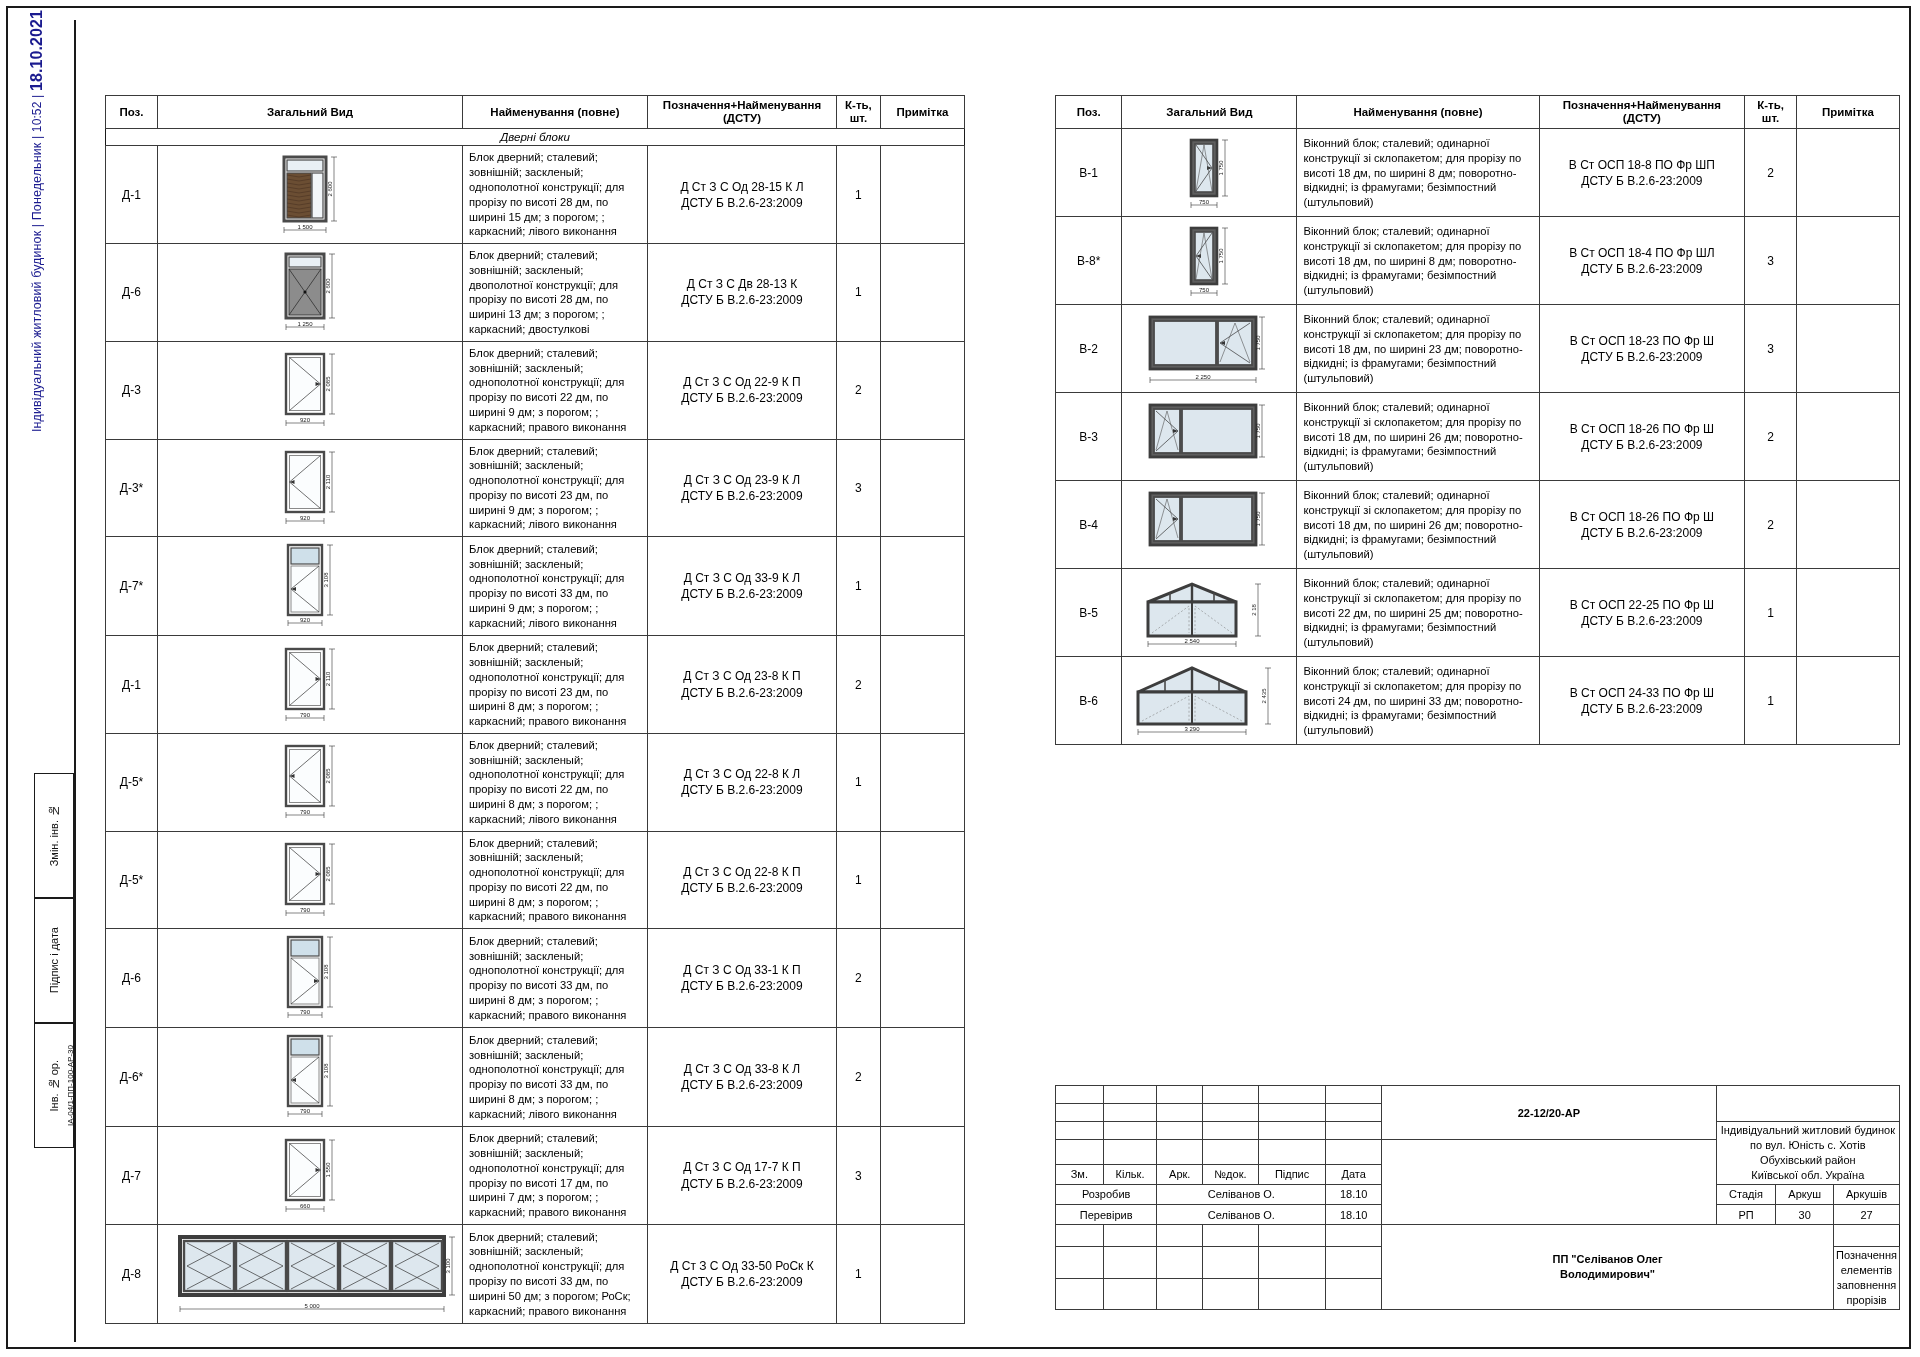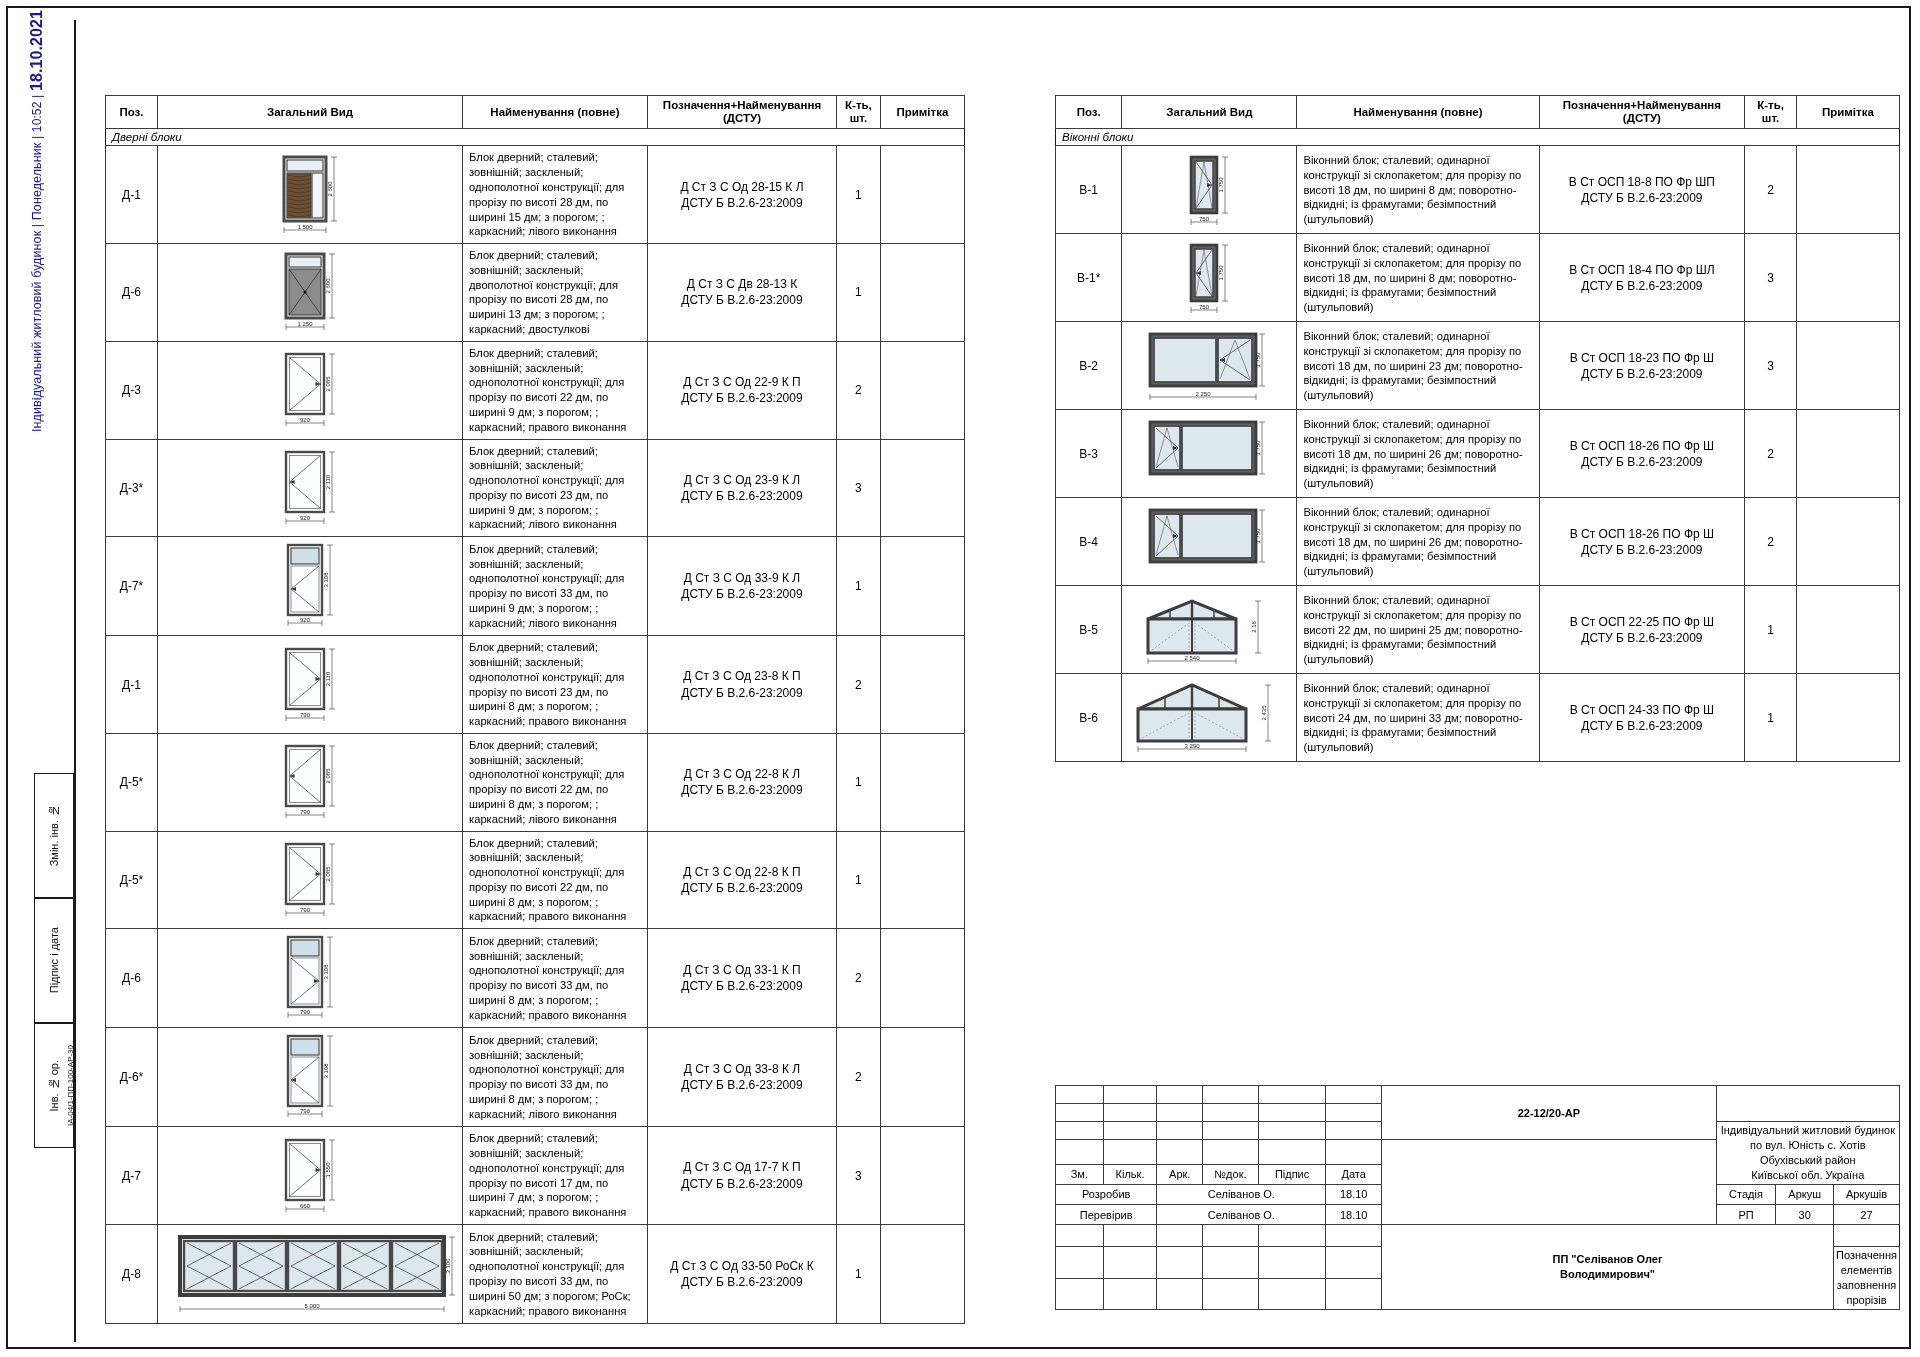--- a/index.html
+++ b/index.html
@@ -21,21 +21,21 @@
   .hdr-date{position:absolute;left:14px;top:10px;height:430px;width:46px;display:flex;align-items:flex-start;justify-content:center;}
   .hdr-date .vtext{color:#1b1b8f;font-size:12.5px;letter-spacing:.1px;}
   .hdr-date b{font-size:16px;}
   .hdr-date .mid{font-size:12px;}
 
   
   table{border-collapse:collapse;}
   .tbl{position:absolute;border:1.6px solid #1a1a1a;box-sizing:border-box;background:#fff;}
   .tbl td,.tbl th{border:1px solid #3a3a3a;box-sizing:border-box;vertical-align:middle;}
   .tbl thead th{font-size:11.5px;font-weight:bold;text-align:center;padding:3px 2px;line-height:1.15;}
-  .grp td{font-size:11.5px;font-style:italic;text-align:left;padding:2px 6px;border-left:none;border-right:none;}
+  .grp td{font-size:11.5px;font-style:italic;text-align:center;padding:2px 6px;border-left:none;border-right:none;}
   .pos{font-size:12px;text-align:center;}
   .name{font-size:11.2px;text-align:left;padding:4px 6px;line-height:1.32;}
   .desig{font-size:12px;text-align:center;line-height:1.35;}
   .qty{font-size:12px;text-align:center;}
   .note{}
   .viewcell{text-align:center;padding:4px 2px;}
 
   
   .sk{display:inline-block;position:relative;}
   .sk svg{display:block;}
@@ -456,23 +456,20 @@
           <span>(ДСТУ)</span>
         </th>
         <th>
           <span>К-ть,</span><br>
           <span>шт.</span>
         </th>
         <th>Примітка</th>
       </tr>
     </thead>
     <tbody>
-      <tr class="grp">
-        <td colspan="6">Вiконні блоки</td>
-      </tr>
     <tr style="height: 88px;">
           <td class="pos">В-1</td>
           <td class="viewcell"><span class="sk"><svg width="120" height="74" viewBox="0 0 120 74">
       <rect x="42" y="6" width="26" height="56" fill="#5e5e5e" stroke="#3d3d3d" stroke-width="2.6"></rect>
       <rect x="46" y="10" width="18" height="48" fill="#dde7ee" stroke="#4a4a4a" stroke-width="1.6"></rect>
       <polyline points="47,11 63,34 47,57" fill="none" stroke="#333" stroke-width=".7"></polyline>
           <polygon points="63,34 58,32 58,36" fill="#333"></polygon>
       <polyline points="47,57 55,11 63,57" fill="none" stroke="#555" stroke-width=".6"></polyline>
       <line x1="76" y1="6" x2="76" y2="62" stroke="#333" stroke-width=".6"></line>
           <line x1="73" y1="6" x2="79" y2="6" stroke="#333" stroke-width=".6"></line>
@@ -485,21 +482,21 @@
               </svg></span></td>
           <td class="name">Віконний блок; сталевий; одинарної конструкції зі склопакетом; для прорізу по висоті 18 дм, по ширині 8 дм; поворотно-відкидні; із фрамугами; безімпостний (штульповий)</td>
           <td class="desig">
             <div>В Ст ОСП  18-8 ПО Фр ШП</div>
             <div>ДСТУ Б В.2.6-23:2009</div>
           </td>
           <td class="qty">2</td>
           <td class="note"></td>
         </tr>
         <tr style="height: 88px;">
-          <td class="pos">В-1*</td>
+          <td class="pos">В-8*</td>
           <td class="viewcell"><span class="sk"><svg width="120" height="74" viewBox="0 0 120 74">
       <rect x="42" y="6" width="26" height="56" fill="#5e5e5e" stroke="#3d3d3d" stroke-width="2.6"></rect>
       <rect x="46" y="10" width="18" height="48" fill="#dde7ee" stroke="#4a4a4a" stroke-width="1.6"></rect>
       <polyline points="63,11 47,34 63,57" fill="none" stroke="#333" stroke-width=".7"></polyline>
           <polygon points="47,34 52,32 52,36" fill="#333"></polygon>
       <polyline points="47,57 55,11 63,57" fill="none" stroke="#555" stroke-width=".6"></polyline>
       <line x1="76" y1="6" x2="76" y2="62" stroke="#333" stroke-width=".6"></line>
           <line x1="73" y1="6" x2="79" y2="6" stroke="#333" stroke-width=".6"></line>
           <line x1="73" y1="62" x2="79" y2="62" stroke="#333" stroke-width=".6"></line>
           <text class="dim" x="74" y="34" text-anchor="middle" transform="rotate(-90 74 34)">1 750</text>

